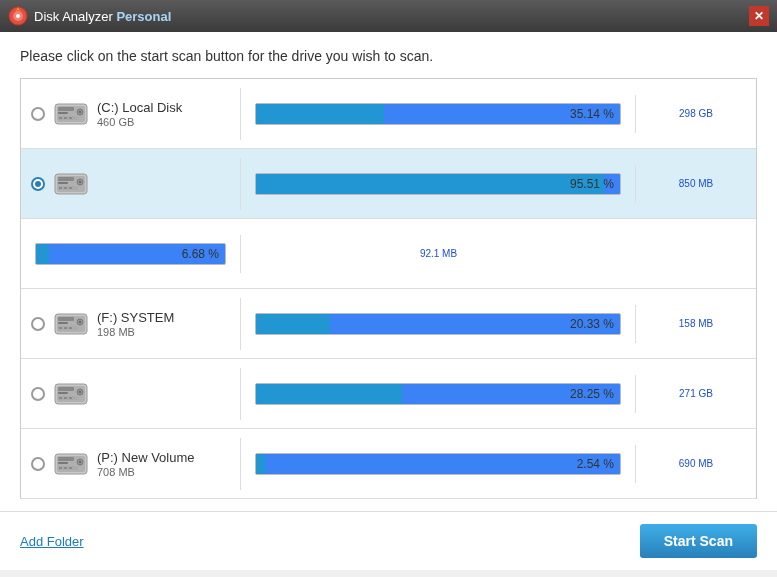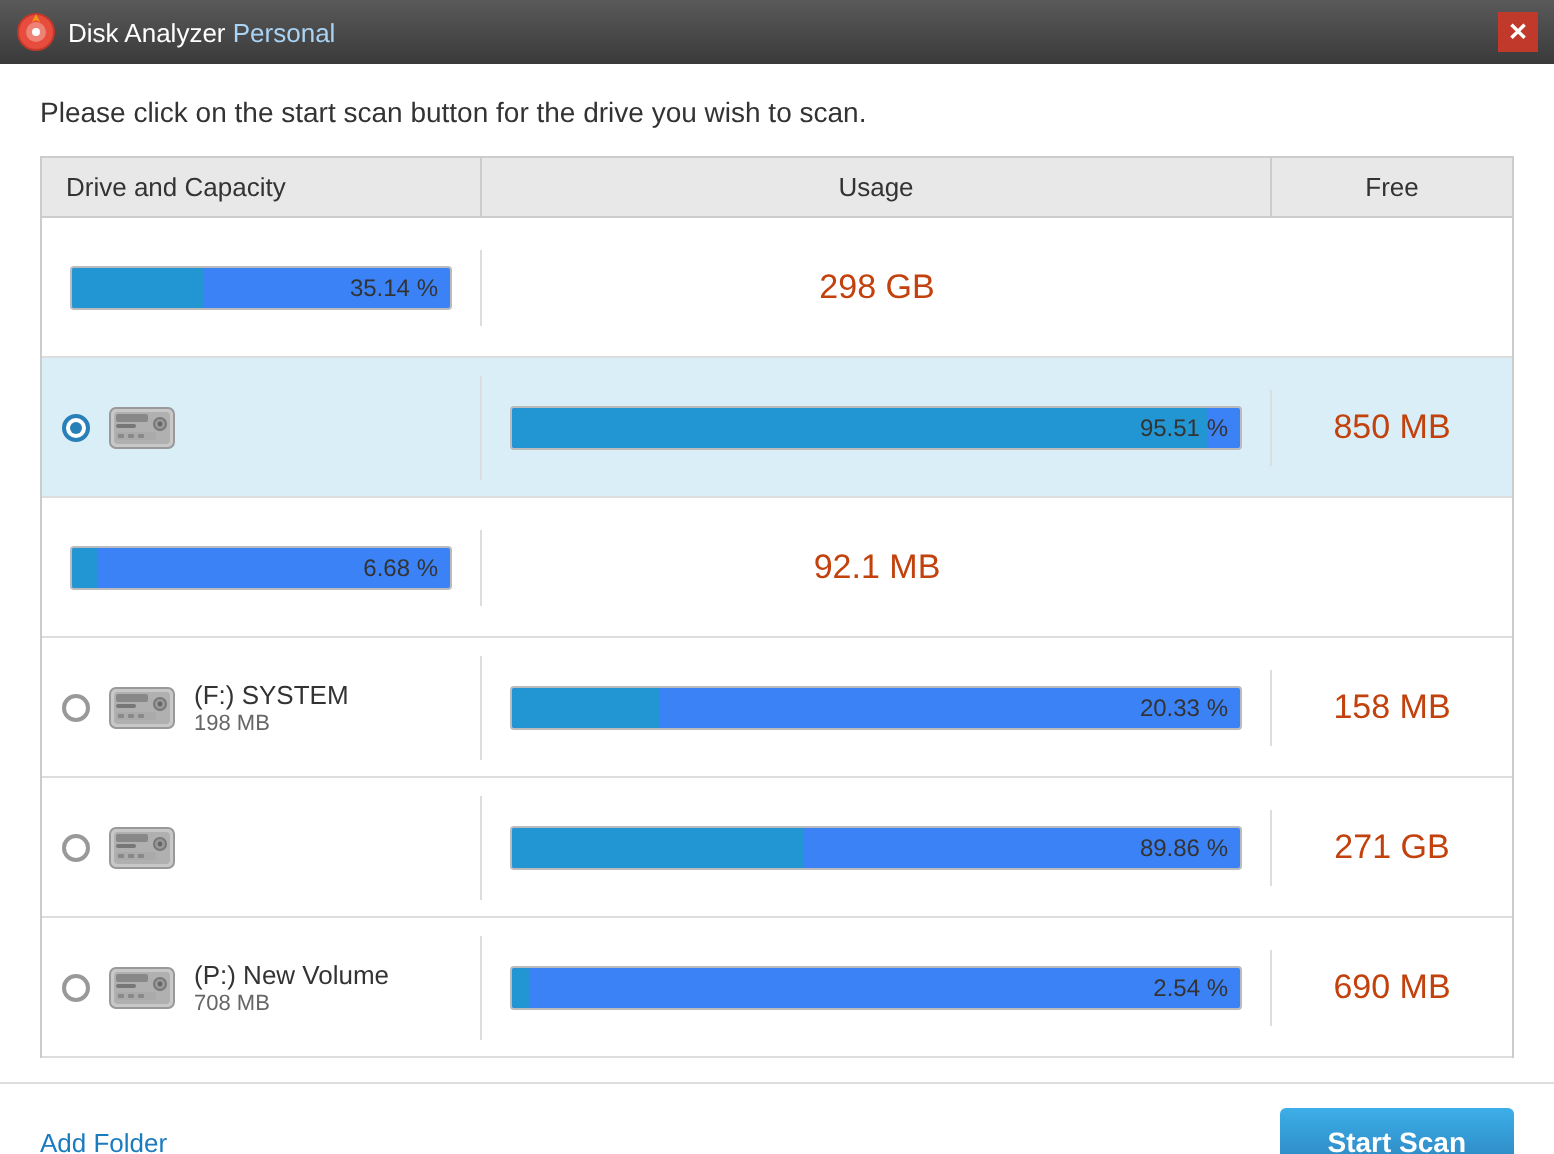--- a/index.html
+++ b/index.html
@@ -28,21 +28,21 @@
     .title-bar-icon {
       width: 20px;
       height: 20px;
     }
     .title-bar-text {
       font-size: 13px;
       font-weight: normal;
       color: white;
     }
     .title-bar-text .personal {
-      font-weight: normal;
+      font-weight: bold;
       color: #aad4f5;
     }
     .close-btn {
       background: #c0392b;
       border: none;
       color: white;
       width: 20px;
       height: 20px;
       font-size: 12px;
       cursor: pointer;
@@ -163,22 +163,22 @@
       color: #333;
       white-space: nowrap;
       position: absolute;
       right: 6px;
       top: 50%;
       transform: translateY(-50%);
     }
     .free-cell {
       padding: 8px 12px;
       text-align: center;
-      font-size: 17px;
-      color: #c2410c;
+      font-size: 10px;
+      color: #1d4ed8;
     }
     .footer {
       display: flex;
       justify-content: space-between;
       align-items: center;
       padding: 12px 20px;
       background: white;
       border-top: 1px solid #ddd;
     }
     .add-folder-link {
@@ -219,28 +219,42 @@
     </span>
   </div>
   <button class="close-btn">✕</button>
 </div>
 
 <div class="main-content">
   <div class="instruction">Please click on the start scan button for the drive you wish to scan.</div>
 
   <div class="table-container">
 
-    <div class="table-header">
-      <div class="table-header-cell">Drive and Capacity</div>
-      <div class="table-header-cell">Usage</div>
-      <div class="table-header-cell">Free</div>
-    </div>
 
     <div id="drive-rows-container">
         <div class="drive-row">
+          <div class="drive-info-cell">
+            <div class="radio-btn"></div>
+            <svg class="hdd-icon" viewBox="0 0 36 36" xmlns="http://www.w3.org/2000/svg">
+      <rect x="2" y="8" width="32" height="20" rx="3" ry="3" fill="#c8c8c8" stroke="#999" stroke-width="1"></rect>
+      <rect x="4" y="10" width="28" height="16" rx="2" ry="2" fill="#b0b0b0"></rect>
+      <rect x="5" y="11" width="16" height="4" rx="1" fill="#888"></rect>
+      <rect x="5" y="16" width="10" height="2" rx="1" fill="#777"></rect>
+      <circle cx="27" cy="16" r="3" fill="#999" stroke="#777" stroke-width="1"></circle>
+      <circle cx="27" cy="16" r="1.2" fill="#666"></circle>
+      <rect x="5" y="20" width="20" height="4" rx="1" fill="#aaa"></rect>
+      <rect x="6" y="21" width="3" height="2" rx="0.5" fill="#888"></rect>
+      <rect x="11" y="21" width="3" height="2" rx="0.5" fill="#888"></rect>
+      <rect x="16" y="21" width="3" height="2" rx="0.5" fill="#888"></rect>
+    </svg>
+            <div class="drive-details">
+              <div class="drive-label">(C:)  Local Disk</div>
+              <div class="drive-size">460 GB</div>
+            </div>
+          </div>
           <div class="usage-cell">
             <div class="progress-bar-container">
               <div class="progress-bar-fill" style="width: 35.14%;"></div>
               <span class="usage-percent">35.14 %</span>
             </div>
           </div>
           <div class="free-cell">298 GB</div>
         </div>
         <div class="drive-row selected">
           <div class="drive-info-cell">
@@ -315,21 +329,21 @@
       <circle cx="27" cy="16" r="1.2" fill="#666"></circle>
       <rect x="5" y="20" width="20" height="4" rx="1" fill="#aaa"></rect>
       <rect x="6" y="21" width="3" height="2" rx="0.5" fill="#888"></rect>
       <rect x="11" y="21" width="3" height="2" rx="0.5" fill="#888"></rect>
       <rect x="16" y="21" width="3" height="2" rx="0.5" fill="#888"></rect>
     </svg>
           </div>
           <div class="usage-cell">
             <div class="progress-bar-container">
               <div class="progress-bar-fill" style="width: 40.15%;"></div>
-              <span class="usage-percent">89.86 %</span>
+              <span class="usage-percent">28.25 %</span>
             </div>
           </div>
           <div class="free-cell">271 GB</div>
         </div>
         <div class="drive-row">
           <div class="drive-info-cell">
             <div class="radio-btn"></div>
             <svg class="hdd-icon" viewBox="0 0 36 36" xmlns="http://www.w3.org/2000/svg">
       <rect x="2" y="8" width="32" height="20" rx="3" ry="3" fill="#c8c8c8" stroke="#999" stroke-width="1"></rect>
       <rect x="4" y="10" width="28" height="16" rx="2" ry="2" fill="#b0b0b0"></rect>

